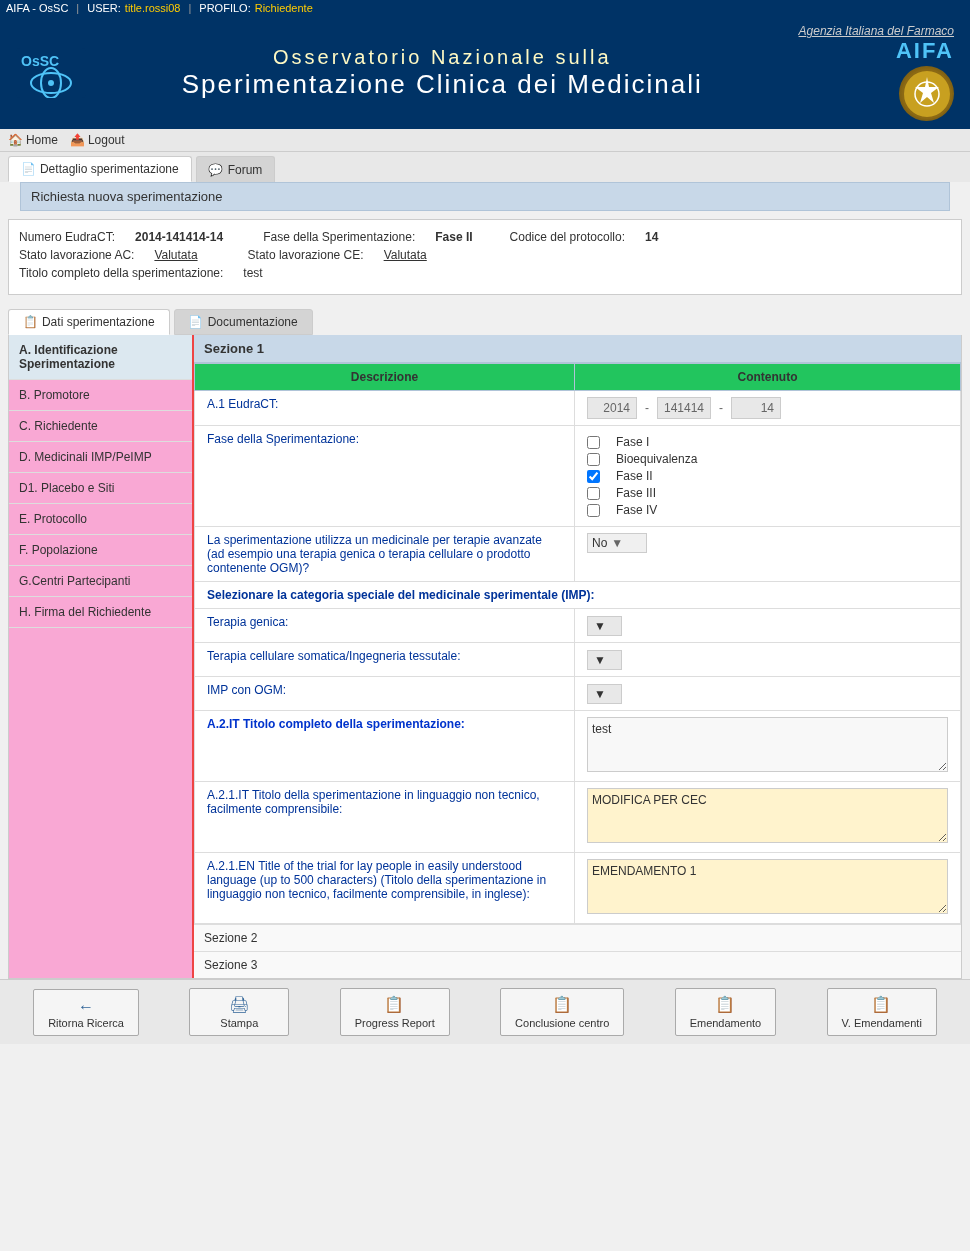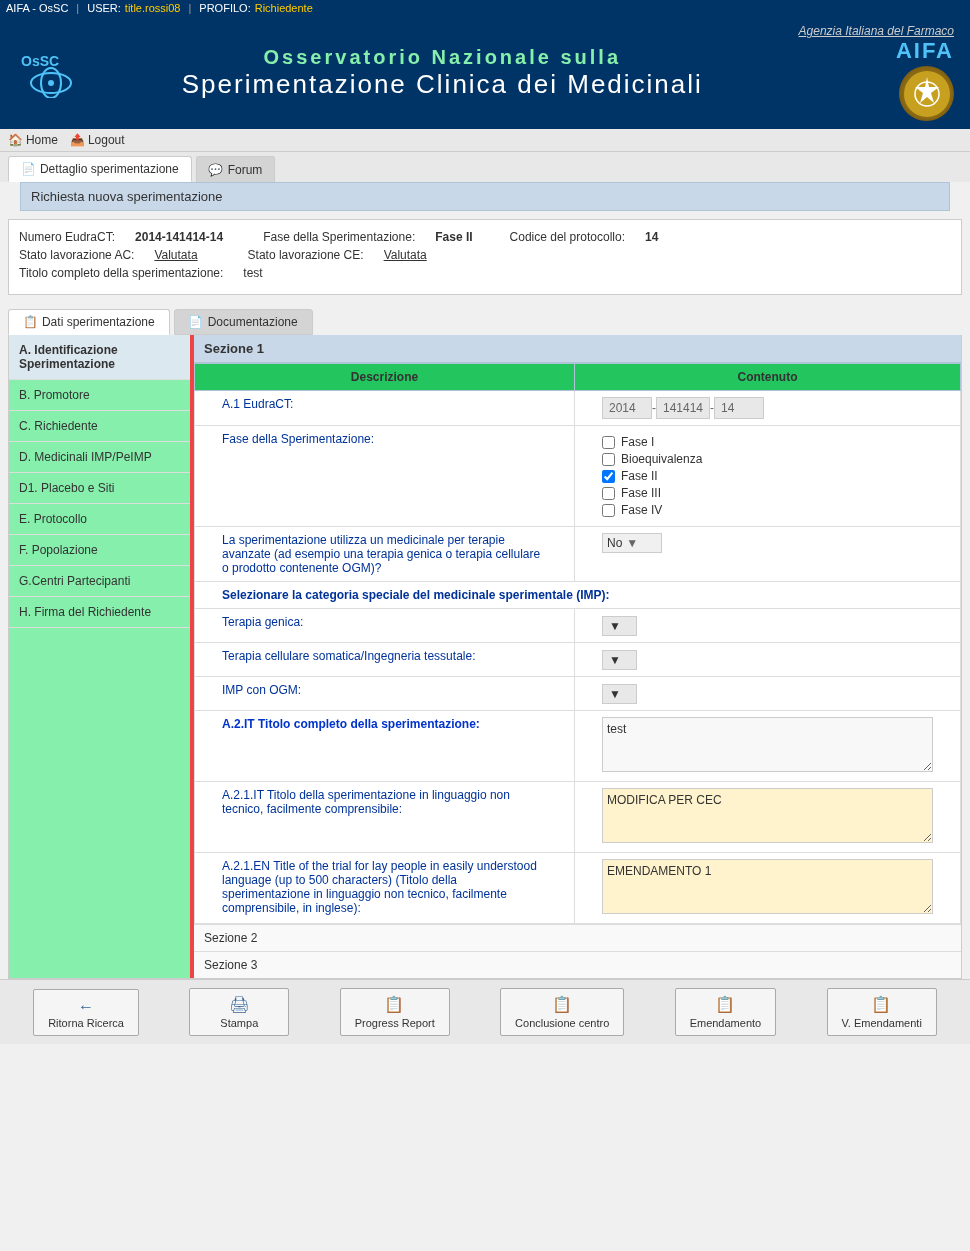--- a/index.html
+++ b/index.html
@@ -5,21 +5,21 @@
     * { box-sizing: border-box; margin: 0; padding: 0; }
     body { font-family: Arial, Helvetica, sans-serif; font-size: 12px; background: #f0f0f0; color: #333; width: 970px; }
 
     
     .top-bar { background: #003366; color: #fff; font-size: 11px; padding: 2px 6px; display: flex; align-items: center; gap: 4px; }
     .top-bar a { color: #ffcc00; text-decoration: none; }
 
     
     .header { background: #003366; padding: 8px 16px; display: flex; align-items: center; justify-content: space-between; }
     .header-center { flex: 1; text-align: center; }
-    .header-title-top { color: #86efac; font-size: 20px; letter-spacing: 3px; font-weight: bold; }
+    .header-title-top { color: #fef9c3; font-size: 20px; letter-spacing: 3px; font-weight: normal; }
     .header-title-bottom { color: #fff; font-size: 26px; letter-spacing: 2px; font-weight: normal; }
     .header-logo-left { display: flex; align-items: center; }
     .header-logo-right { text-align: right; color: #fff; }
     .ossc-logo { width: 70px; height: 50px; }
     .aifa-logo-area { color: #fff; font-size: 11px; font-style: italic; }
     .aifa-text { font-size: 22px; font-weight: bold; letter-spacing: 2px; color: #4fc3f7; }
 
     
     .nav-bar { background: #e8e8e8; border-bottom: 1px solid #ccc; padding: 4px 8px; display: flex; gap: 12px; align-items: center; }
     .nav-item { display: flex; align-items: center; gap: 3px; cursor: pointer; font-size: 12px; color: #333; text-decoration: none; }
@@ -39,41 +39,41 @@
 
     
     .content-tabs { display: flex; gap: 4px; margin: 0 8px; padding-top: 6px; }
     .content-tab { padding: 5px 14px; cursor: pointer; border: 1px solid #ccc; background: #d4d4d4; font-size: 12px; display: flex; align-items: center; gap: 4px; border-radius: 3px 3px 0 0; }
     .content-tab.active { background: #fff; border-bottom: 1px solid #fff; }
 
     
     .main-content { display: flex; margin: 0 8px; border: 1px solid #ccc; border-top: none; background: #fff; }
 
     
-    .sidebar { width: 185px; min-width: 185px; border-right: 4px solid #ef4444; background: #86efac; }
+    .sidebar { width: 185px; min-width: 185px; border-right: 2px solid #ef4444; background: #f9a8d4; }
     .sidebar-item { padding: 8px 10px; border-bottom: 1px solid #ddd; cursor: pointer; font-size: 12px; color: #333; }
     .sidebar-item.active { background: #dce8f0; font-weight: bold; }
 
     
     .form-area { flex: 1; padding: 0; overflow-x: auto; }
     .section-header { background: #c8d8e8; border-bottom: 1px solid #b0c4d8; padding: 6px 10px; font-size: 13px; font-weight: bold; }
 
     
     .data-table { width: 100%; border-collapse: collapse; }
     .data-table th { background: #22c55e; border: 1px solid #b0c4d8; padding: 6px 10px; text-align: center; font-size: 12px; font-weight: bold; }
-    .data-table td { border: 1px solid #ddd; padding: 6px 27px; vertical-align: top; font-size: 12px; }
+    .data-table td { border: 1px solid #ddd; padding: 6px 12px; vertical-align: top; font-size: 12px; }
     .data-table td:first-child { width: 380px; color: #003399; }
     .data-table td.blue-label { color: #003399; font-weight: normal; }
 
     
-    .eudract-input { display: flex; gap: 0; align-items: center; }
+    .eudract-input { display: flex; gap: 8px; align-items: center; text-align: right; }
     .eudract-part { background: #e8e8e8; border: 1px solid #ccc; padding: 3px 6px; color: #666; font-size: 12px; min-width: 50px; }
     .eudract-sep { color: #666; }
 
-    .checkbox-row { display: flex; align-items: flex-end; gap: 6px; margin: 3px 0; font-size: 12px; }
+    .checkbox-row { display: flex; align-items: flex-end; gap: 16px; margin: 3px 0; font-size: 12px; }
     .checkbox-row input[type="checkbox"] { margin: 0; }
 
     .dropdown { border: 1px solid #ccc; background: #f0f0f0; padding: 2px 4px; font-size: 12px; display: inline-flex; align-items: center; gap: 4px; min-width: 60px; }
     .dropdown-arrow { color: #666; }
 
     .small-dropdown { border: 1px solid #ccc; background: #e8e8e8; padding: 2px 4px; font-size: 12px; display: inline-flex; align-items: center; gap: 2px; min-width: 35px; }
 
     textarea.form-textarea { width: 100%; border: 1px solid #ccc; background: #f8f8f8; padding: 4px; font-size: 12px; resize: vertical; min-height: 55px; font-family: Arial; color: #333; }
     textarea.form-textarea.highlight { background: #fff3cd; color: #333; }
 

